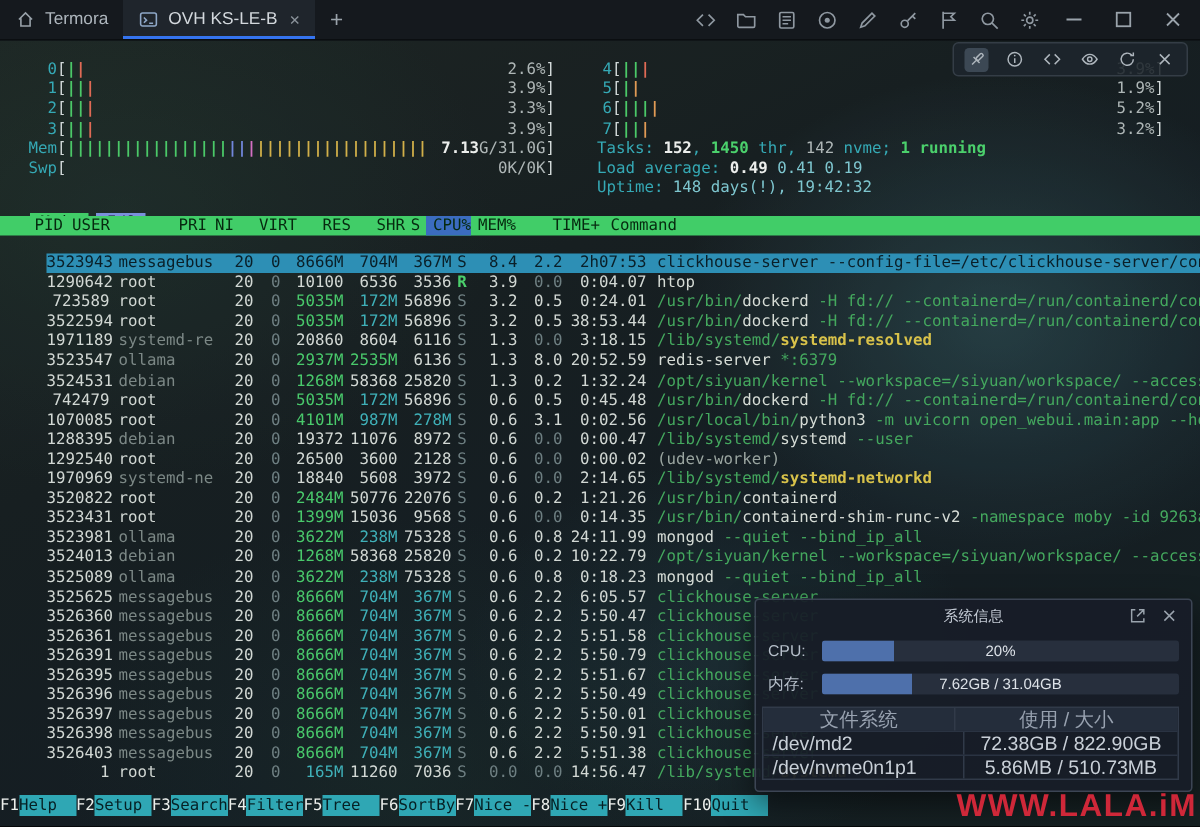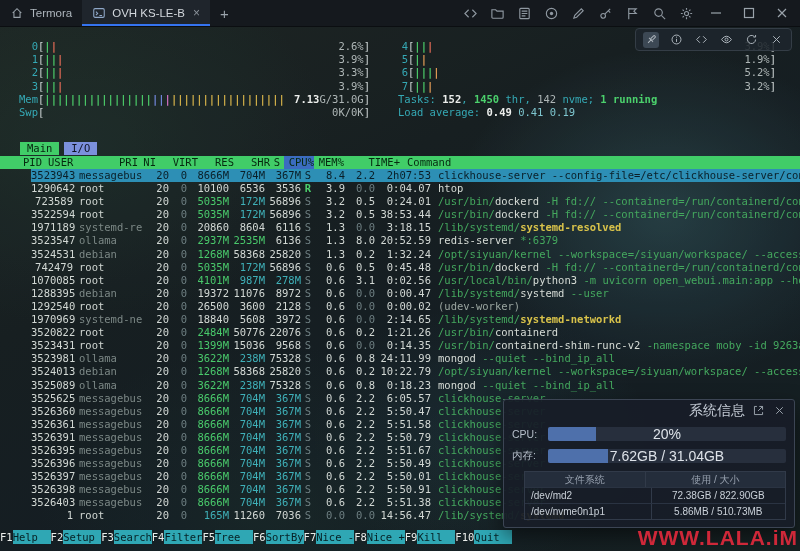--- a/index.html
+++ b/index.html
@@ -53,21 +53,21 @@
   .c-bright{color:#eceeec;font-weight:bold}
   .c-green{color:#4bd06c;font-weight:bold}
   .c-mid{color:#7ec6cf}
   .c-dim2{color:#aeb6b6}
 
   
   .vtabs{position:absolute;left:20px;top:116px;display:flex;gap:5px;height:13px;line-height:13px;z-index:2;}
   .vtab{padding:0 7px;}
   .vtab.main{background:#41cd68;color:#07220f;}
   .vtab.io{background:#7b90dc;color:#101425;}
-  .phead{position:absolute;left:0;top:130px;width:800px;height:13.2px;line-height:13.2px;background:#41cd68;display:flex;z-index:2;white-space:pre;}
+  .phead{position:absolute;left:0;top:118px;width:800px;height:13.2px;line-height:13.2px;background:#41cd68;display:flex;z-index:2;white-space:pre;}
   .phead span{color:#06290f;}
   .phead .sortcol{background:#3b6cc0;}
   .prows{position:absolute;left:0;top:143px;width:800px;z-index:2;}
   .prow{display:flex;height:13.1px;line-height:13.1px;white-space:pre;margin-left:31px;}
   .prow.sel{background:#2d8fb5;}
   .prow.sel span{color:#0a1f28 !important;font-weight:normal !important;}
   .col-pid{width:42px;text-align:right}
   .col-user{width:66px;text-align:left;padding-left:6px}
   .col-pri{width:24px;text-align:right}
   .col-ni{width:18px;text-align:right}
@@ -91,30 +91,30 @@
   .cm-dim{color:#9aa5a0}
 
   
   .fbar{position:absolute;left:0;top:504px;height:14px;display:flex;z-index:2;line-height:14px;white-space:pre;}
   .fk-key{color:#ecefec;}
   .fk-label{background:#2fa7b4;color:#062024;}
 
   
   .panel{position:absolute;left:503px;top:373px;width:290px;background:rgba(23,29,39,0.94);border:1px solid #3c4554;border-radius:3px;box-shadow:0 8px 20px rgba(0,0,0,0.5);z-index:10;font-family:"Liberation Sans",sans-serif;}
   .panel-header{height:21px;display:flex;align-items:center;padding:0 7px;}
-  .panel-title{flex:1;text-align:right;color:#c3cad4;font-size:14px;font-family:Liberation Mono, monospace;}
+  .panel-title{flex:1;text-align:center;color:#c3cad4;font-size:10px;font-family:Liberation Mono, monospace;}
   .panel-hic{width:16px;height:16px;display:flex;align-items:center;justify-content:center;margin-left:5px;}
   .panel-hic svg{stroke:#9aa3ad;fill:none;stroke-width:1.2;}
   .pmetrics{padding:2px 8px 3px 8px;}
   .pmetric{display:flex;align-items:center;height:22px;}
   .pm-label{width:36px;color:#b6bfca;font-size:10.5px;}
   .pm-track{flex:1;height:14px;background:#272f3d;border-radius:2px;position:relative;overflow:hidden;}
   .pm-fill{position:absolute;left:0;top:0;bottom:0;background:#4e70ab;}
-  .pm-text{position:absolute;inset:0;display:flex;align-items:center;justify-content:center;color:#dde2e8;font-size:14px;text-align:center;}
-  .fstable{margin:1px 8px 7px 20px;border:1px solid #313a49;font-size:10px;}
+  .pm-text{position:absolute;inset:0;display:flex;align-items:center;justify-content:center;color:#dde2e8;font-size:10px;text-align:center;}
+  .fstable{margin:1px 8px 7px 4px;border:1px solid #313a49;font-size:13px;}
   .fs-row{display:flex;height:15px;line-height:15px;}
   .fs-head{background:#242d3b;color:#98a2b0;}
   .fs-c1{width:46%;padding-left:6px;border-right:1px solid #313a49;color:#c9d0d8;overflow:hidden;}
   .fs-head .fs-c1{text-align:center;padding-left:0;color:#98a2b0;}
   .fs-c2{flex:1;text-align:center;color:#c9d0d8;}
   .fs-head .fs-c2{color:#98a2b0;}
   .fs-body .fs-row{border-top:1px solid #2a3342;}
 
   .watermark{position:absolute;right:2px;bottom:1px;z-index:30;color:rgba(233,42,62,0.88);font-family:"Liberation Sans",sans-serif;font-size:21px;font-weight:bold;letter-spacing:1px;}
 </style>
@@ -262,20 +262,21 @@
         <div class="mline"><span class="m-label">Mem</span><span class="m-br">[</span><div class="m-inner"><span class="tick t-g">|</span><span class="tick t-g">|</span><span class="tick t-g">|</span><span class="tick t-g">|</span><span class="tick t-g">|</span><span class="tick t-g">|</span><span class="tick t-g">|</span><span class="tick t-g">|</span><span class="tick t-g">|</span><span class="tick t-g">|</span><span class="tick t-g">|</span><span class="tick t-g">|</span><span class="tick t-g">|</span><span class="tick t-g">|</span><span class="tick t-g">|</span><span class="tick t-g">|</span><span class="tick t-g">|</span><span class="tick t-b">|</span><span class="tick t-b">|</span><span class="tick t-m">|</span><span class="tick t-y">|</span><span class="tick t-y">|</span><span class="tick t-y">|</span><span class="tick t-y">|</span><span class="tick t-y">|</span><span class="tick t-y">|</span><span class="tick t-y">|</span><span class="tick t-y">|</span><span class="tick t-y">|</span><span class="tick t-y">|</span><span class="tick t-y">|</span><span class="tick t-y">|</span><span class="tick t-y">|</span><span class="tick t-y">|</span><span class="tick t-y">|</span><span class="tick t-y">|</span><span class="tick t-y">|</span><span class="tick t-y">|</span><span class="m-fill"></span><span class="c-bright">7.13</span><span class="c-dim2">G/31.0G</span></div><span class="m-br">]</span></div>
         <div class="mline"><span class="m-label">Swp</span><span class="m-br">[</span><div class="m-inner"><span class="m-fill"></span><span class="c-dim2">0K/0K</span></div><span class="m-br">]</span></div>
       </div>
     <div class="meters meters-right" id="meters-right">
         <div class="mline"><span class="m-label">4</span><span class="m-br">[</span><div class="m-inner"><span class="tick t-g">|</span><span class="tick t-g">|</span><span class="tick t-r">|</span><span class="m-fill"></span><span class="c-dim2">3.9%</span></div><span class="m-br">]</span></div>
         <div class="mline"><span class="m-label">5</span><span class="m-br">[</span><div class="m-inner"><span class="tick t-g">|</span><span class="tick t-o">|</span><span class="m-fill"></span><span class="c-dim2">1.9%</span></div><span class="m-br">]</span></div>
         <div class="mline"><span class="m-label">6</span><span class="m-br">[</span><div class="m-inner"><span class="tick t-g">|</span><span class="tick t-g">|</span><span class="tick t-g">|</span><span class="tick t-o">|</span><span class="m-fill"></span><span class="c-dim2">5.2%</span></div><span class="m-br">]</span></div>
         <div class="mline"><span class="m-label">7</span><span class="m-br">[</span><div class="m-inner"><span class="tick t-g">|</span><span class="tick t-g">|</span><span class="tick t-o">|</span><span class="m-fill"></span><span class="c-dim2">3.2%</span></div><span class="m-br">]</span></div>
         <div class="mline"><span class="c-label">Tasks: </span><span class="c-bright">152</span><span class="c-label">, </span><span class="c-green">1450</span><span class="c-label"> thr, </span><span class="c-dim2">142</span><span class="c-label"> nvme; </span><span class="c-green">1 running</span></div>
         <div class="mline"><span class="c-label">Load average: </span><span class="c-bright">0.49 </span><span class="c-mid">0.41 </span><span class="c-mid">0.19</span></div>
+        <div class="mline"><span class="c-label">Uptime: </span><span class="c-mid">148 days(!), 19:42:32</span></div>
       </div>
 
     <div class="vtabs" id="vtabs">
         <span class="vtab main">Main</span>
         <span class="vtab io">I/O</span>
       </div>
     <div class="phead" id="phead"><span class="col-pid">PID</span><span class="col-user">USER</span><span class="col-pri">PRI</span><span class="col-ni">NI</span><span class="col-virt">VIRT</span><span class="col-res">RES</span><span class="col-shr">SHR</span><span class="col-s">S</span><span class="col-cpu sortcol">CPU%</span><span class="col-mem">MEM%</span><span class="col-time">TIME+</span><span class="col-cmd">Command</span></div>
     <div class="prows" id="prows">
         <div class="prow sel"><span class="col-pid v-plain">3523943</span><span class="col-user u-dim">messagebus</span><span class="col-pri v-plain">20</span><span class="col-ni v-dim">0</span><span class="col-virt v-green">8666M</span><span class="col-res v-teal">704M</span><span class="col-shr v-teal">367M</span><span class="col-s v-dim">S</span><span class="col-cpu v-plain">8.4</span><span class="col-mem v-plain">2.2</span><span class="col-time v-plain">2h07:53</span><span class="col-cmd"><span class="cm-path">clickhouse-server --config-file=/etc/clickhouse-server/config.xml</span></span></div>
         <div class="prow"><span class="col-pid v-plain">1290642</span><span class="col-user v-plain">root</span><span class="col-pri v-plain">20</span><span class="col-ni v-dim">0</span><span class="col-virt v-plain">10100</span><span class="col-res v-plain">6536</span><span class="col-shr v-plain">3536</span><span class="col-s st-r">R</span><span class="col-cpu v-plain">3.9</span><span class="col-mem v-dim">0.0</span><span class="col-time v-plain">0:04.07</span><span class="col-cmd"><span class="cm-base">htop</span></span></div>

